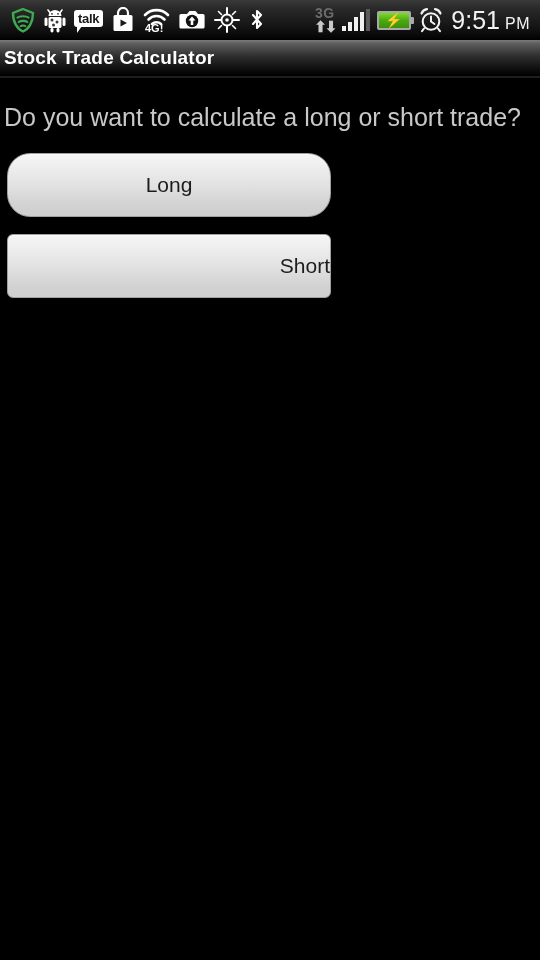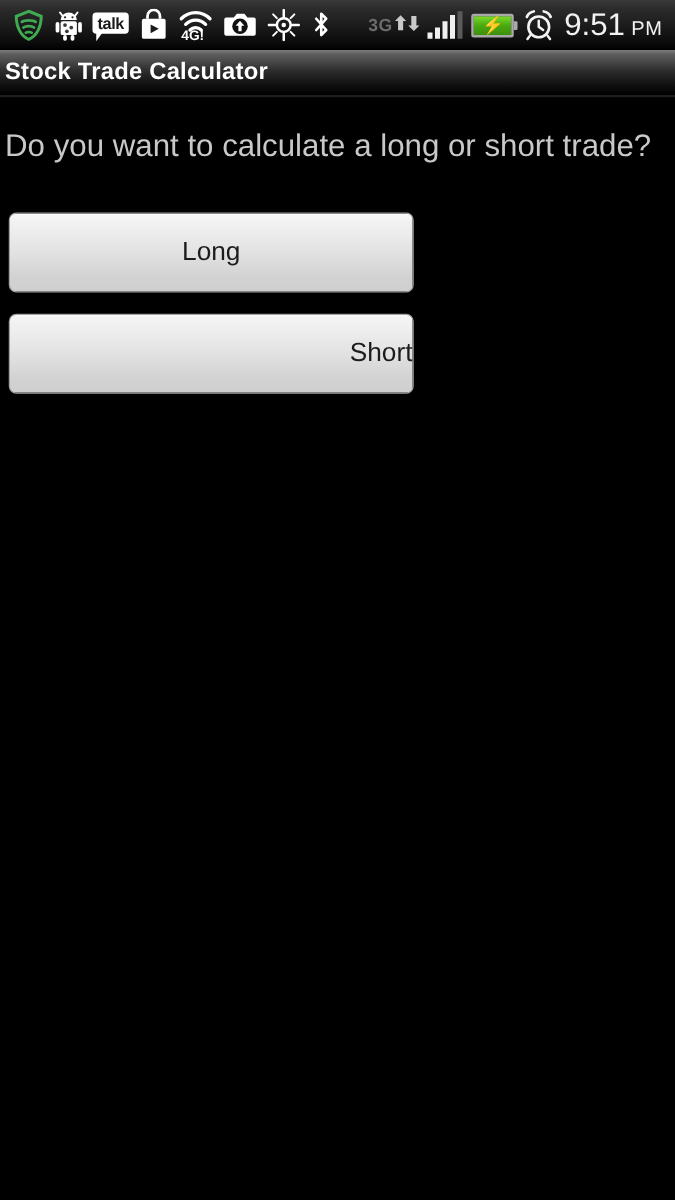--- a/index.html
+++ b/index.html
@@ -82,21 +82,21 @@
     left: 3px;
     bottom: -6px;
     width: 0; height: 0;
     border-left: 5px solid #ffffff;
     border-bottom: 7px solid transparent;
   }
 
   
   .data3g {
     display: flex;
-    flex-direction: row;
+    flex-direction: column;
     align-items: center;
     justify-content: center;
     height: 34px;
     line-height: 1;
   }
   .data3g .label {
     color: #6c6c6c;
     font-size: 14px;
     font-weight: bold;
     letter-spacing: 0.5px;
@@ -194,21 +194,21 @@
                 0 1px 2px rgba(0,0,0,0.6);
     color: #1c1c1c;
     font-family: "Liberation Sans", sans-serif;
     font-size: 21px;
     font-weight: 400;
     text-align: center;
     line-height: 62px;
     cursor: pointer;
     padding: 0;
   }
-  #btn-long { margin-top: 40px; }
+  #btn-long { margin-top: 23px; border-radius: 23px; }
   #btn-short { margin-top: 17px; text-align: right; }
 </style>
 </head>
 <body>
 
 <div id="screen">
 
   <div id="status-bar">
 
     <div id="status-left">

